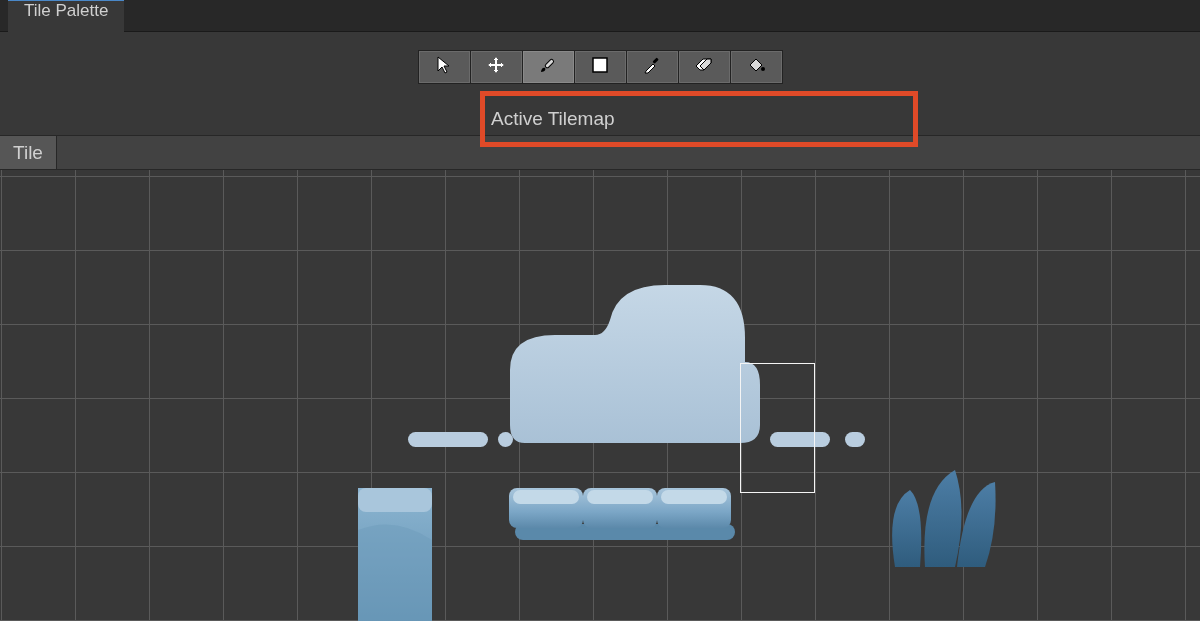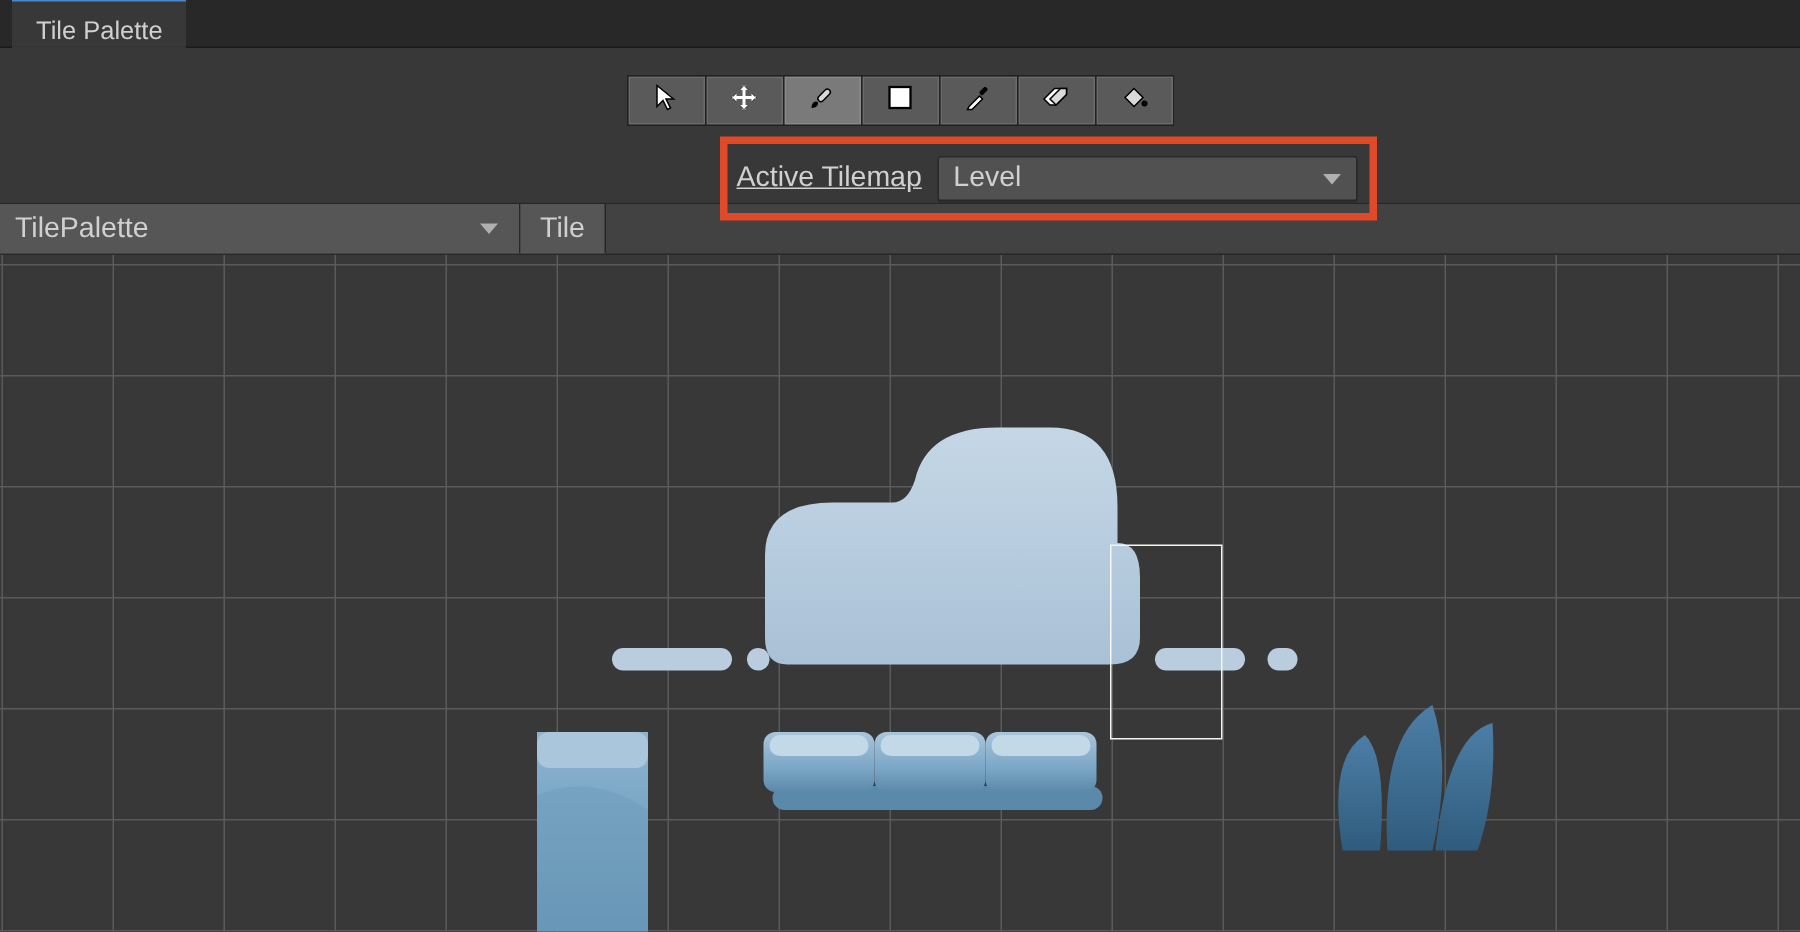--- a/index.html
+++ b/index.html
@@ -17,21 +17,21 @@
     background:#282828;
     display:flex;
     align-items:flex-end;
     border-bottom:1px solid #1a1a1a;
   }
   .tab{
     height:30px;
     background:#383838;
     padding:0 16px;
     display:flex;
-    align-items:flex-end;
+    align-items:flex-start;
     font-size:17px;
     color:#d0d0d0;
     border-top:2px solid #4a88c8;
     margin-left:8px;
     position:relative;
   }
   .tab::after{
     content:"";position:absolute;left:0;right:0;bottom:-1px;height:1px;
     background:#383838;
   }
@@ -73,21 +73,20 @@
     height:46px;
     border:5px solid #e04a28;
     display:flex;
     align-items:center;
   }
   .tilemap-label{
     font-size:19px;
     color:#d0d0d0;
     padding-left:6px;
     white-space:nowrap;
-    text-decoration:underline;
   }
   .tilemap-select{
     flex:1;
     height:28px;
     margin:0 8px 0 10px;
     background:#515151;
     border:1px solid #2a2a2a;
     border-radius:2px;
     display:flex;
     align-items:center;
@@ -229,32 +228,24 @@
         <svg viewBox="0 0 20 20">
           <polygon points="4,10 10,4 16,10 10,16" fill="#d9d9d9" stroke="#000"></polygon>
           <circle cx="17" cy="14" r="2" fill="#000"></circle>
         </svg>
       </span>
     </div>
   </div>
 
   <div class="tilemap-row-highlight">
     <span class="tilemap-label">Active Tilemap</span>
-    <div class="tilemap-select">
-      <span>Level</span>
-      <span class="tri-down"></span>
-    </div>
   </div>
 </div>
 
 <div class="palette-bar">
-  <div class="palette-select">
-    <span>TilePalette</span>
-    <span class="tri-down"></span>
-  </div>
   <div class="edit-btn">
     <span>Tile</span>
   </div>
 </div>
 
 <div class="canvas">
 
   <div id="grid-holder">
       <div class="vline" style="left: 1px;"></div>
       <div class="vline" style="left: 75px;"></div>

